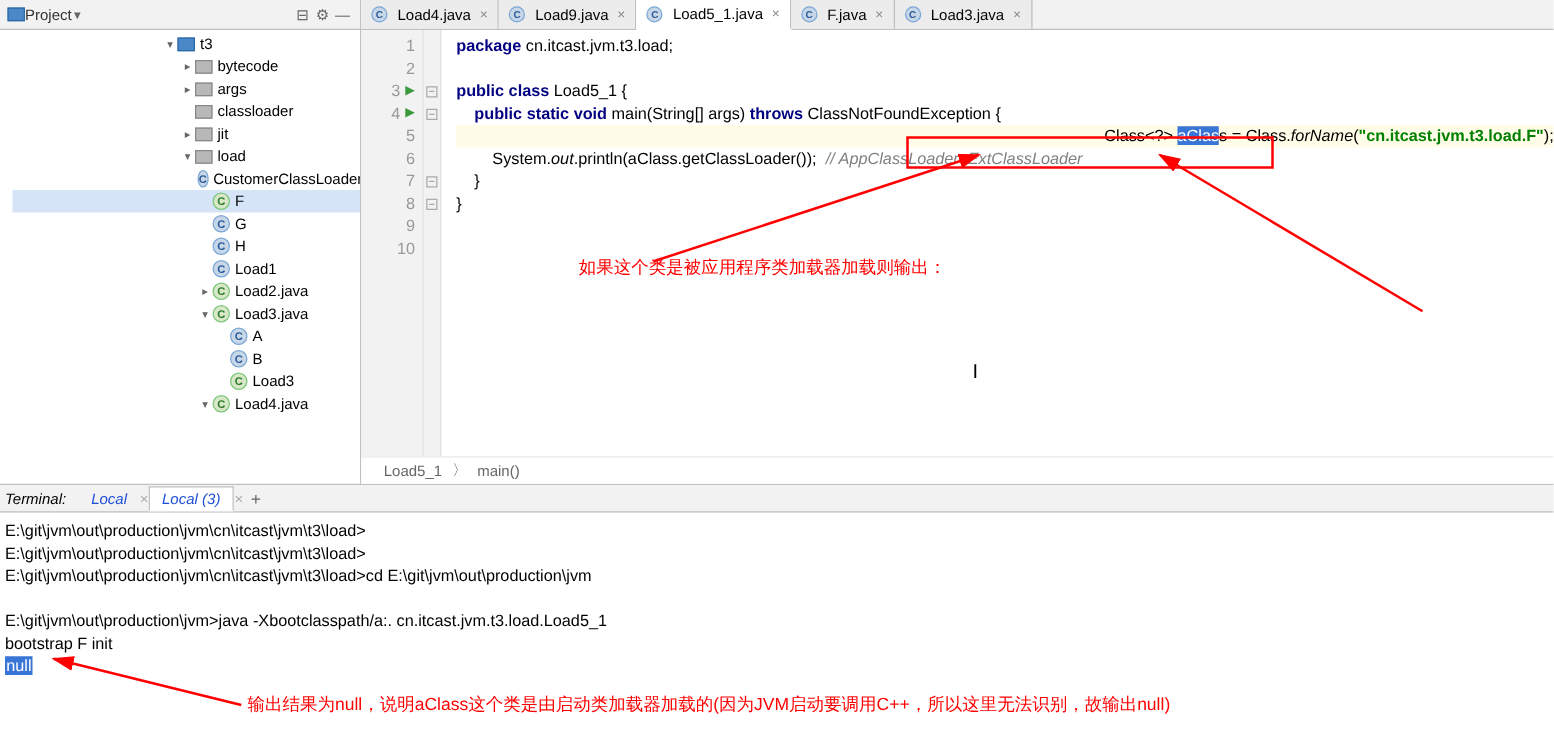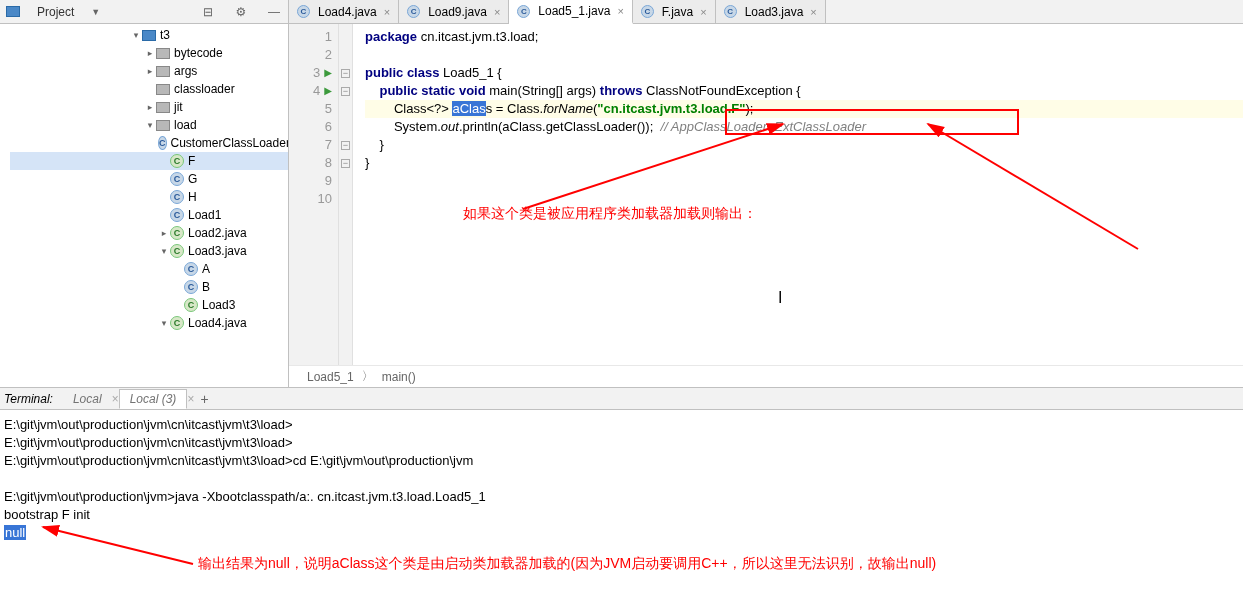--- a/index.html
+++ b/index.html
@@ -1,19 +1,19 @@
 <!DOCTYPE html>
 <html><head>
 <meta charset="utf-8">
 <style>
 * { margin:0; padding:0; box-sizing:border-box; font-family:"Segoe UI",Arial,sans-serif; }
 body { width:1243px; height:601px; background:#fff; font-size:12px; color:#000; overflow:hidden; position:relative; }
 .top { display:flex; height:388px; border-bottom:1px solid #c0c0c0; }
 .project-panel { width:289px; border-right:1px solid #c0c0c0; display:flex; flex-direction:column; }
-.project-header { height:24px; background:#f2f2f2; border-bottom:1px solid #c0c0c0; display:flex; align-items:center; padding:0 6px; gap:17px; }
+.project-header { height:24px; background:#f2f2f2; border-bottom:1px solid #c0c0c0; display:flex; align-items:center; padding:0 6px; gap:0; }
 .proj-icon { width:14px; height:11px; background:#4a88c7; border:1px solid #2a6aa7; }
 .proj-title { font-weight:400; color:#333; }
 .dropdown-arrow { font-size:9px; color:#666; }
 .header-spacer { flex:1; }
 .header-icon { width:16px; height:16px; display:flex; align-items:center; justify-content:center; color:#666; font-size:12px; cursor:pointer; }
 .tree { padding:2px 0 2px 10px; overflow:auto; flex:1; }
 .tree-node { display:flex; align-items:center; height:18px; padding-left:4px; cursor:pointer; white-space:nowrap; }
 .tree-node.selected { background:#d5e4f7; }
 .arrow { width:12px; display:inline-flex; justify-content:center; font-size:9px; color:#666; }
 .folder-icon { width:14px; height:11px; background:#b8b8b8; border:1px solid #888; margin-right:4px; }
@@ -34,34 +34,34 @@
 .tab-close { color:#888; font-size:11px; margin-left:3px; }
 .editor { flex:1; display:flex; font-family:"Consolas","Monaco",monospace; font-size:13px; position:relative; }
 .gutter { width:50px; background:#f2f2f2; border-right:1px solid #e0e0e0; text-align:right; padding:4px 6px 0 0; color:#999; line-height:18px; }
 .gutter-line { display:flex; justify-content:flex-end; align-items:center; height:18px; }
 .run-arrow { color:#3c9a3c; font-size:10px; margin-left:4px; }
 .mark-col { width:14px; background:#f2f2f2; border-right:1px solid #e0e0e0; padding-top:4px; }
 .mark-line { height:18px; display:flex; align-items:center; justify-content:center; }
 .fold { color:#888; font-size:9px; border:1px solid #aaa; width:9px; height:9px; line-height:7px; text-align:center; }
 .code { flex:1; padding:4px 0 0 12px; line-height:18px; position:relative; }
 .code-line { height:18px; white-space:pre; }
-.code-line.hl { background:#fffde7; }
+.code-line.hl { background:#fffde7;text-align:right; }
 .kw { color:#000080; font-weight:bold; }
 .str { color:#008000; font-weight:bold; }
 .static-m { font-style:italic; }
 .comment { color:#808080; font-style:italic; }
 .selected-txt { background:#3875d6; color:#fff; }
 .red-box { position:absolute; border:2px solid #ff0000; }
 .red-text { position:absolute; color:#ff0000; font-family:"Microsoft YaHei",sans-serif; font-size:14px;text-align:right; }
 .text-cursor { position:absolute; font-size:16px; color:#000; }
 .breadcrumb { height:22px; display:flex; align-items:center; padding:0 14px; font-size:12px; color:#666; background:#fff; border-top:1px solid #e8e8e8; }
 .breadcrumb span { margin:0 4px; }
 .terminal-tabs { height:22px; background:#f2f2f2; border-bottom:1px solid #c0c0c0; display:flex; align-items:center; padding:0 4px; font-size:12px;font-style:italic; }
 .term-label { color:#000; margin-right:10px; }
-.term-tab { padding:2px 10px; color:#737373; cursor:pointer; }
+.term-tab { padding:2px 10px; color:#1d4ed8; cursor:pointer; }
 .term-tab.active { background:#fff; border:1px solid #c0c0c0; border-bottom-color:#fff; margin-bottom:-1px; }
 .term-add { color:#666; margin-left:6px; cursor:pointer; font-size:14px; }
 .terminal { font-family:"Consolas","Monaco",monospace; font-size:13px; padding:6px 4px; line-height:18px; position:relative; }
 .term-line { height:18px; white-space:pre; }
 .null-hl { background:#3875d6; color:#fff; padding:0 1px; }
 svg.arrow-svg { position:absolute; pointer-events:none; }
 </style>
 </head>
 <body>
 

